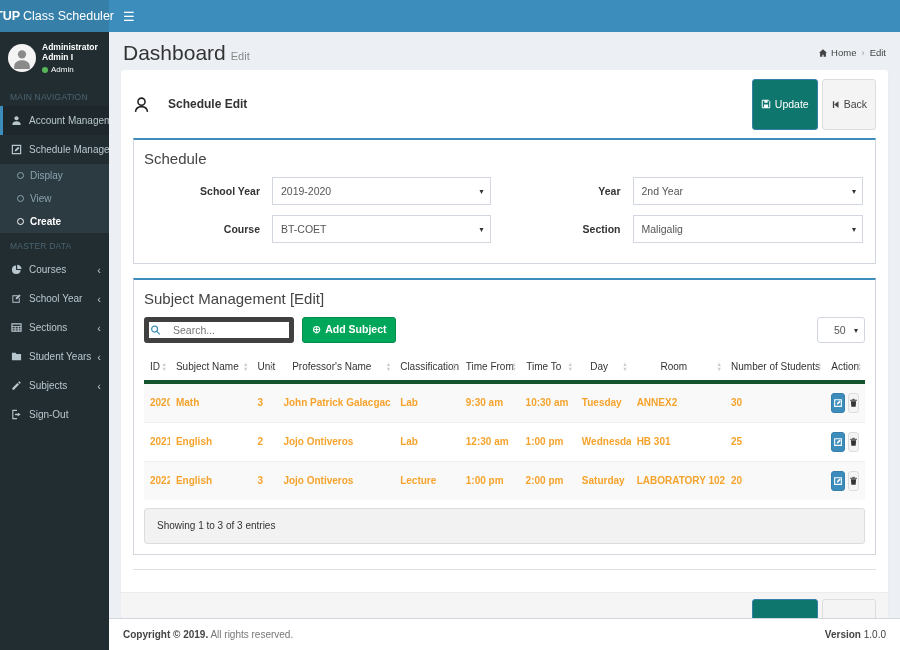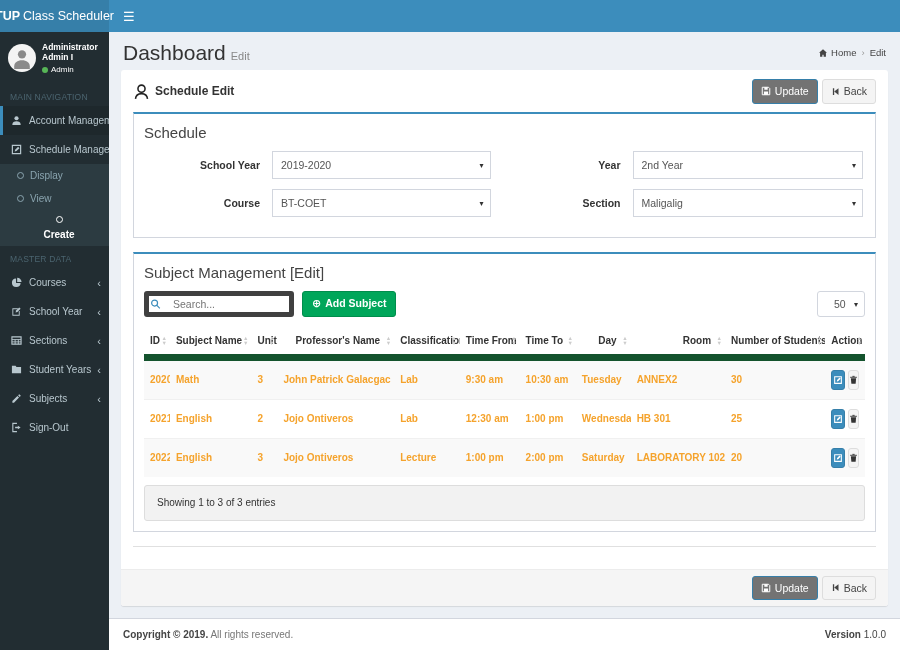--- a/index.html
+++ b/index.html
@@ -29,39 +29,39 @@
   .nav-item { display:flex; align-items:center; gap:6px; padding:9px 8px; font-size:10px; color:#b8c7ce; cursor:pointer; border-left:3px solid transparent; }
   .nav-item .nav-icon { width:12px; color:#b8c7ce; flex:none; }
   .nav-item .nav-label { flex:1; white-space:nowrap; }
   .chev { color:#b8c7ce; font-size:11px; line-height:10px; }
   .chev-down { display:inline-block; transform:rotate(-90deg); }
   .nav-item.active-border { border-left-color:#3c8dbc; background:#1e282c; }
   .submenu { background:#2c3b41; }
   .submenu .nav-item { padding:6px 8px 6px 14px;justify-content:flex-end; }
   .ring { width:7px; height:7px; border:1.5px solid currentColor; border-radius:50%; display:inline-block; flex:none; }
   .submenu .nav-item { color:#8aa4af; }
-  .submenu .nav-item.active { color:#fff; font-weight:bold;flex-direction:column; }
+  .submenu .nav-item.active { color:#fff; font-weight:bold; }
 
   
   .content-wrapper { position:absolute; top:32px; left:109px; right:0; bottom:0; background:#ecf0f5; overflow:hidden; }
   .content-header { display:flex; align-items:flex-start; justify-content:space-between; padding:9px 14px 5px; }
   .page-title { font-size:21px; font-weight:normal; color:#333; }
   .page-title small { font-size:11px; color:#888; margin-left:5px; font-weight:normal; }
   .breadcrumb { display:flex; align-items:center; gap:5px; font-size:9.5px; color:#444; margin-top:6px; }
   .breadcrumb .bc-home { display:flex; align-items:center; gap:3px; cursor:pointer; color:#444; }
   .bc-sep { color:#999; }
 
   .box { background:#fff; margin:0 12px; border-radius:3px; box-shadow:0 1px 1px rgba(0,0,0,.1); padding-bottom:0; overflow:hidden; }
-  .box-header { display:flex; align-items:center; gap:5px; padding:9px 12px 8px; }
+  .box-header { display:flex; align-items:center; gap:18px; padding:9px 12px 8px; }
   .box-title { font-size:12px; font-weight:bold; color:#333; }
   .box-actions { margin-left:auto; display:flex; gap:4px; }
 
   .btn { display:inline-flex; align-items:center; gap:4px; border-radius:3px; font-size:10.5px; cursor:pointer; line-height:1; font-family:inherit; }
-  .btn-primary { background:#737373; border:1px solid #367fa9; color:#fff; padding:6px 8px; }
-  .btn-default { background:#f4f4f4; border:1px solid #ddd; color:#444; padding:6px 8px;text-align:right; }
+  .btn-primary { background:#0f766e; border:1px solid #367fa9; color:#fff; padding:6px 8px; }
+  .btn-default { background:#f4f4f4; border:1px solid #ddd; color:#444; padding:19px 8px;text-align:right; }
   .btn-success { background:#00a65a; border:1px solid #008d4c; color:#fff; padding:6px 9px; font-weight:bold; }
 
   .inner-box { border:1px solid #d2d6de; border-top:2px solid #3c8dbc; margin:0 12px 14px; padding:10px; background:#fff; }
   .inner-title { font-size:15px; color:#444; margin-bottom:10px; font-weight:normal; }
 
   .form-row { display:flex; }
   .form-group { display:flex; align-items:center; width:50%; margin-bottom:10px; }
   .form-group label { width:128px; flex:none; text-align:right; padding-right:12px; font-size:10.5px; font-weight:bold; color:#333; }
   .select-wrap { position:relative; flex:1; margin-right:14px; }
   .form-row .form-group:last-child .select-wrap { margin-right:2px; }
@@ -72,22 +72,22 @@
   .table-toolbar { display:flex; align-items:center; margin-bottom:10px; }
   .search-box { position:relative; width:150px; }
   .search-box input { width:100%; height:26px; border:5px solid #404040; border-radius:3px; padding:0 6px 0 24px; font-size:10.5px; color:#555; font-family:inherit; }
   .search-box .search-glyph { position:absolute; left:6px; top:50%; transform:translateY(-50%); color:#3c8dbc; }
   .add-btn { margin-left:8px; height:26px; }
   .plus-glyph { font-size:11px; line-height:1; }
   .page-size-wrap { margin-left:auto; width:48px; margin-right:0; flex:none; }
   .page-size-wrap select { height:26px; padding:0 14px 0 16px; border-radius:3px; }
 
   table.data { width:100%; table-layout:fixed; border-collapse:collapse; font-size:10px; }
-  table.data th { position:relative; text-align:right; font-weight:bold; color:#333; padding:8px 14px 8px 6px;
-                  border-bottom:7px solid #14532d; white-space:nowrap; overflow:hidden; cursor:pointer; }
+  table.data th { position:relative; text-align:center; font-weight:normal; color:#333; padding:8px 14px 8px 6px;
+                  border-bottom:4px solid #14532d; white-space:nowrap; overflow:hidden; cursor:pointer; }
   table.data td { padding:9px 6px; color:#f5a32c; font-weight:bold; white-space:nowrap; overflow:hidden; }
   table.data tbody tr { border-top:1px solid #f0f0f0; }
   table.data tbody tr:nth-child(odd) { background:#f9f9f9; }
   .sort-icons { position:absolute; right:3px; top:50%; transform:translateY(-50%); display:flex; flex-direction:column; color:#ccc; }
   .sort-icons i { font-style:normal; font-size:5.5px; line-height:4.5px; }
   .action-cell { display:flex; gap:3px; align-items:center; }
   .btn-edit { width:22px; height:20px; background:#3c8dbc; border:1px solid #367fa9; border-radius:3px; color:#fff;
               display:inline-flex; align-items:center; justify-content:center; cursor:pointer; }
   .btn-del { width:18px; height:20px; background:#f4f4f4; border:1px solid #ddd; border-radius:3px; color:#333;
              display:inline-flex; align-items:center; justify-content:center; cursor:pointer; }

